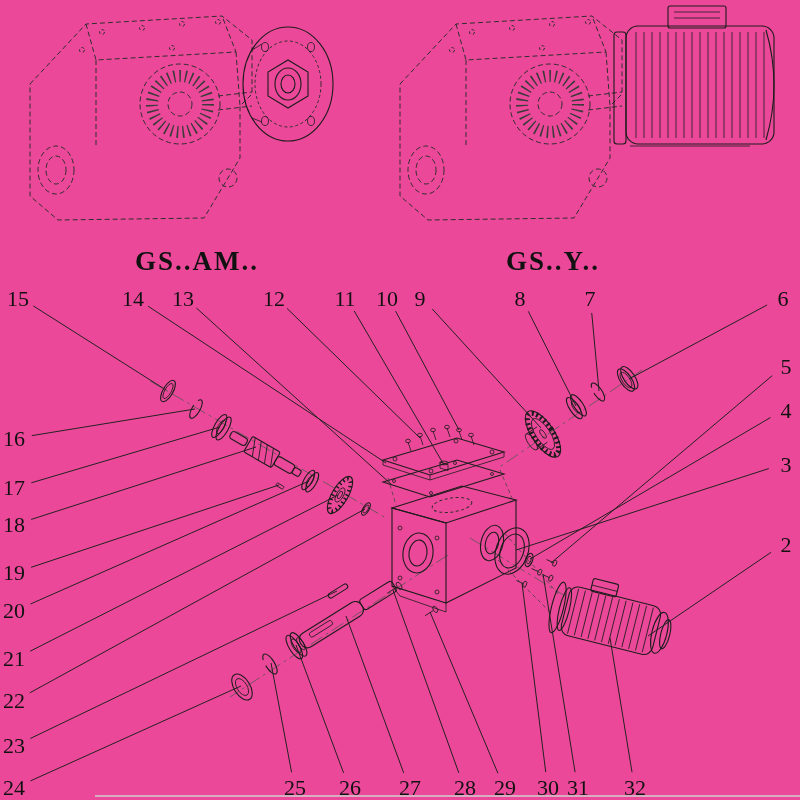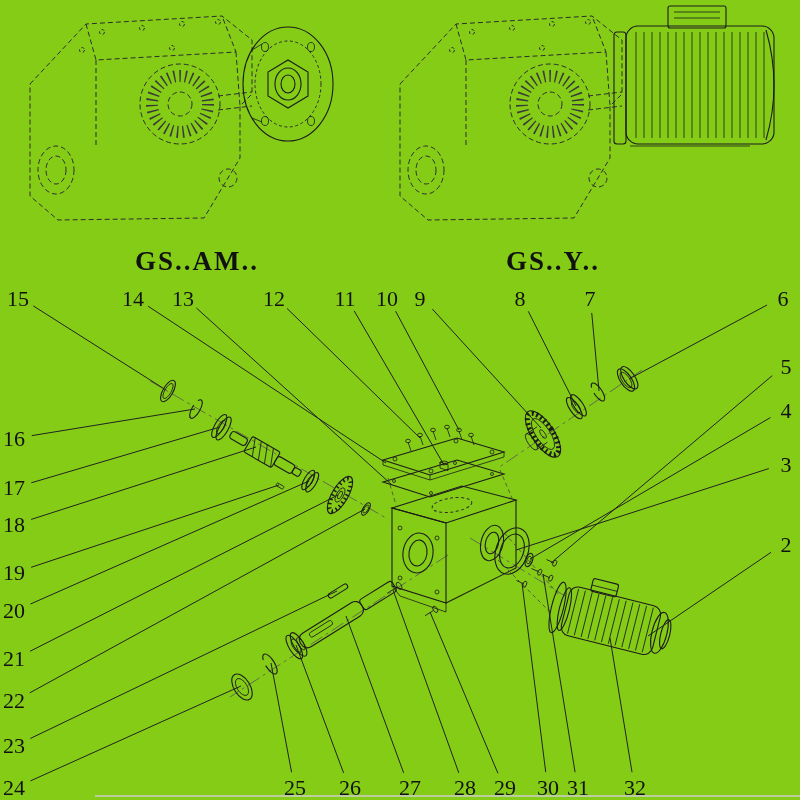--- a/index.html
+++ b/index.html
@@ -1,17 +1,17 @@
 <!DOCTYPE html>
 <html><head>
 <meta charset="utf-8">
 <style>
   html,body { margin:0; padding:0; background:#ffffff; }
   .stage {
-    position:relative; width:800px; height:800px; background:#84cc16;
+    position:relative; width:800px; height:800px; background:#ec4899;
     font-family:"Liberation Serif", serif; overflow:hidden;
   }
   svg { position:absolute; inset:0; }
   
   .ph    { fill:none; stroke:#2e2e2e; stroke-width:1;   stroke-dasharray:5 3; }
   .phf   { fill:none; stroke:#2e2e2e; stroke-width:1;   stroke-dasharray:3 2.5; }
   .ticks { fill:none; stroke:#3a3a3a; stroke-width:12;  stroke-dasharray:1.5 4.2; }
   .sol   { fill:none; stroke:#1c1c1c; stroke-width:1.1; }
   .sol2  { fill:none; stroke:#1c1c1c; stroke-width:0.8; }
   .teeth { fill:none; stroke:#1c1c1c; }

